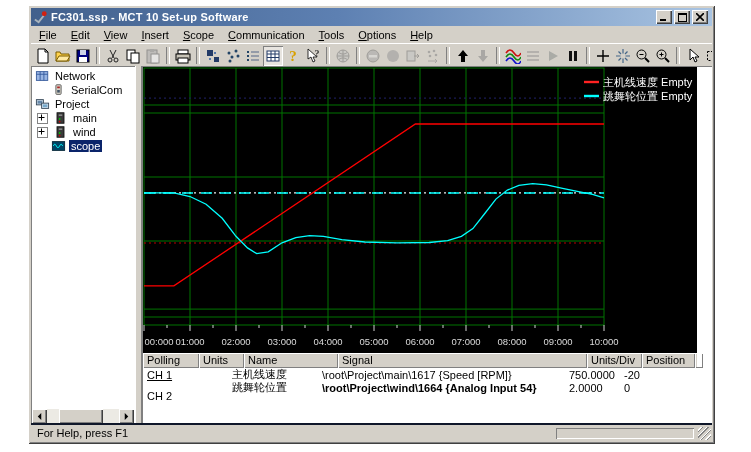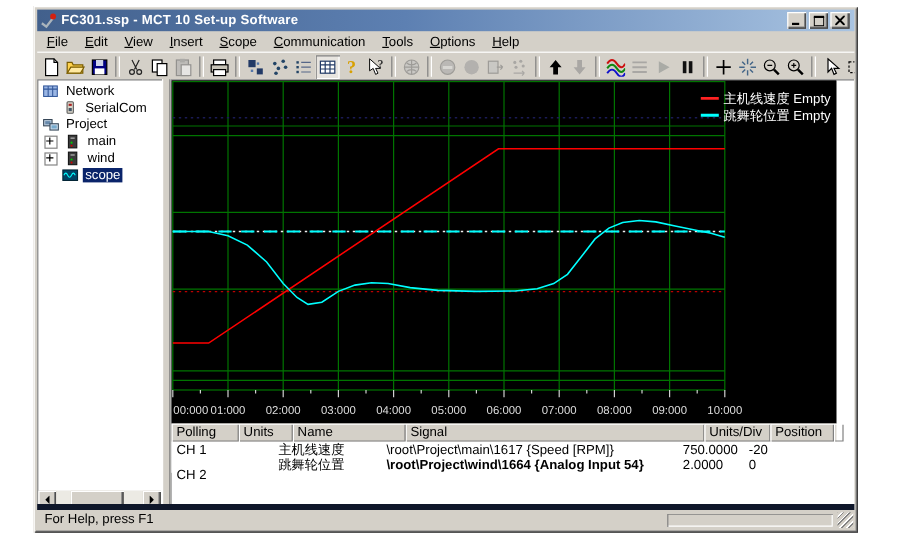--- a/index.html
+++ b/index.html
@@ -39,21 +39,21 @@
   .sthumb{position:absolute;left:12px;top:0;width:44px;height:15px;background:#d4d0c8;box-shadow:inset 1px 1px 0 #fff,inset -1px -1px 0 #404040,inset -2px -2px 0 #808080}
   .splitter{position:absolute;left:104px;top:0;bottom:0;width:7px;background:#d4d0c8;box-shadow:inset 1px 0 0 #fff,inset -1px 0 0 #808080}
   .client{position:absolute;left:111px;top:0;right:0;bottom:0;background:#fff;box-shadow:inset 1px 1px 0 #808080}
   .scope-panel{position:absolute;left:1px;top:1px;width:554px;height:286px;background:#000}
   .scope-table{position:absolute;left:1px;top:287px;width:554px;font-size:11px;background:#fff}
   .thead{display:flex;height:15px;background:#d4d0c8}
   .th{box-shadow:inset 1px 1px 0 #fff,inset -1px -1px 0 #808080;padding:1px 4px;white-space:nowrap;overflow:hidden;flex:0 0 auto;box-sizing:border-box}
   .trow{display:flex;height:13px;background:#fff;align-items:center}
   .td{white-space:nowrap;overflow:hidden;flex:0 0 auto;box-sizing:border-box;padding:0 4px;color:#000}
   .swatch{width:43px;height:12px;margin-left:1px}
-  .statusbar{position:absolute;left:3px;right:3px;bottom:3px;height:16px;font-size:11px;color:#000;display:flex;align-items:center;padding-left:6px;border-top:5px solid #0f172a}
+  .statusbar{position:absolute;left:3px;right:3px;bottom:3px;height:16px;font-size:11px;color:#000;display:flex;align-items:center;padding-left:6px;border-top:2px solid #0f172a}
   .status-panel{position:absolute;right:18px;top:3px;width:138px;height:11px;box-shadow:inset 1px 1px 0 #808080,inset -1px -1px 0 #fff}
   .grip{position:absolute;right:1px;bottom:1px;width:13px;height:13px;
     background:repeating-linear-gradient(135deg,#d4d0c8 0 2px,#fff 2px 3px,#848484 3px 4px)}
 </style>
 </head>
 <body>
 
 <div class="window">
 
   <div class="titlebar">
@@ -519,21 +519,21 @@
           <div class="thead">
             <span class="th" style="width: 56px;">Polling</span>
             <span class="th" style="width: 45px;">Units</span>
             <span class="th" style="width: 94px;">Name</span>
             <span class="th" style="width: 249px;">Signal</span>
             <span class="th" style="width: 55px;">Units/Div</span>
             <span class="th" style="width: 53px;">Position</span>
             <span class="th" style="flex: 1 1 0%;"></span>
           </div>
           <div class="trow">
-            <span class="td" style="width: 36px;">CH 1</span>
+            <span class="td" style="width: 36px; text-decoration: underline;">CH 1</span>
             <span class="td" style="width: 45px; padding: 0px;"><span class="swatch" style="background: rgb(255, 0, 0);"></span></span>
             <span class="td" style="width: 94px; padding-left: 8px;">主机线速度</span>
             <span class="td" style="width: 247px;">\root\Project\main\1617 {Speed [RPM]}</span>
             <span class="td" style="width: 55px;">750.0000</span>
             <span class="td" style="width: 53px;">-20</span>
           </div>
           <div class="trow">
             <span class="td" style="width: 36px; margin-top: 16px;">CH 2</span>
             <span class="td" style="width: 45px; padding: 0px;"><span class="swatch" style="background: rgb(0, 255, 255);"></span></span>
             <span class="td" style="width: 94px; padding-left: 8px;">跳舞轮位置</span>

